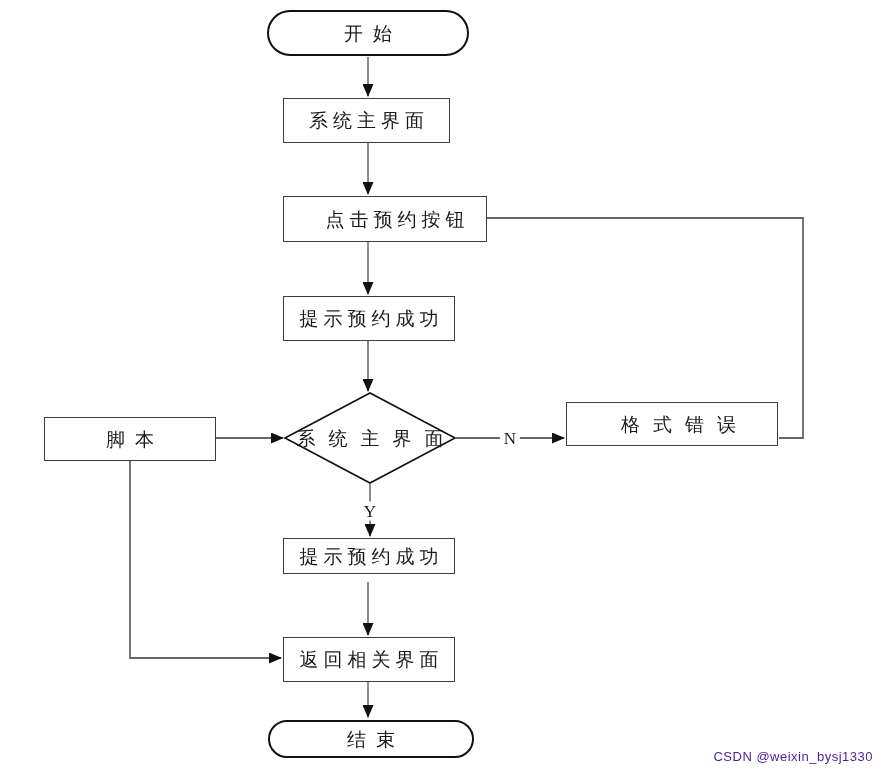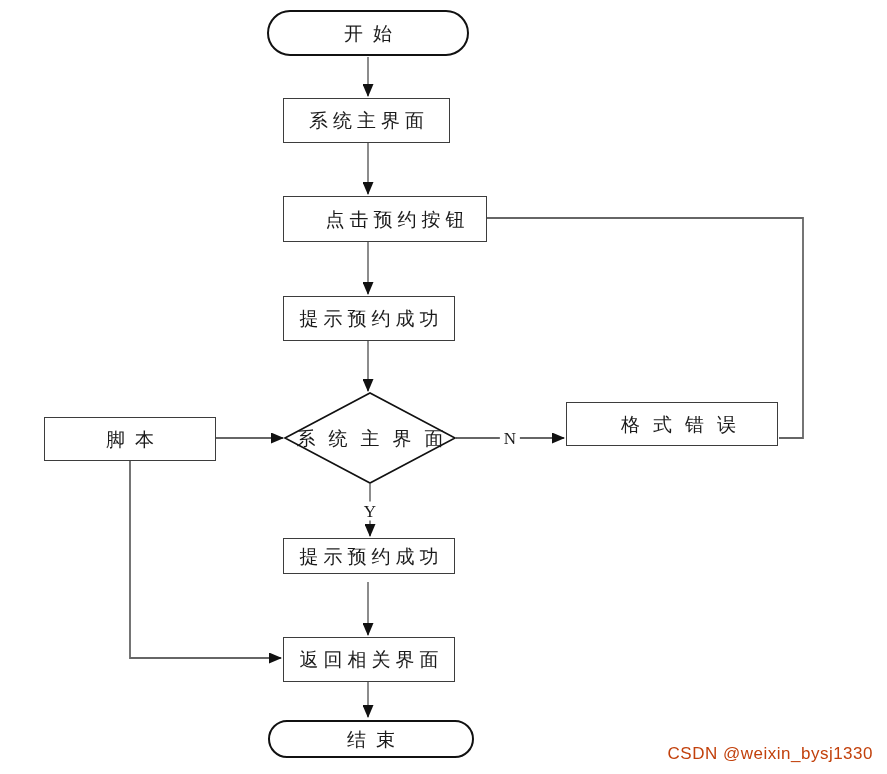--- a/index.html
+++ b/index.html
@@ -45,22 +45,22 @@
     padding: 1px 4px;
     font-size: 17px;
     color: #1a1a1a;
     line-height: 1;
   }
   .watermark {
     position: absolute;
     right: 14px;
     bottom: 10px;
     font-family: "Liberation Sans", "DejaVu Sans", sans-serif;
-    font-size: 17px;
-    color: #c2410c;
+    font-size: 13px;
+    color: #4c1d95;
     letter-spacing: 0.5px;
   }
 </style>
 </head>
 <body>
 
 <div class="canvas">
 
   <svg class="layer" width="887" height="774" viewBox="0 0 887 774">
     <defs>

